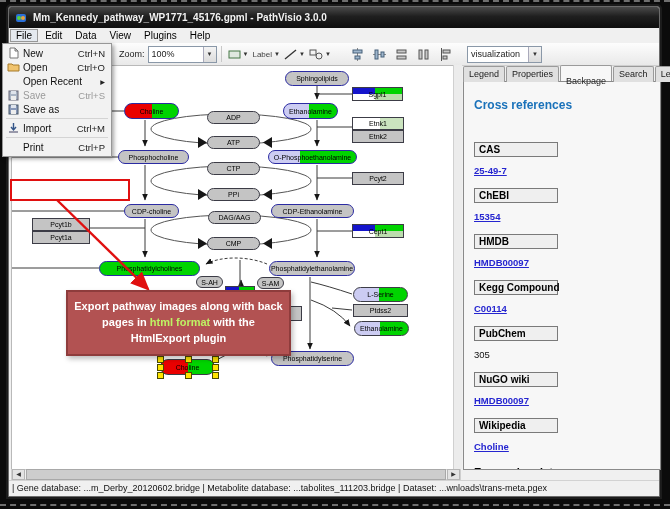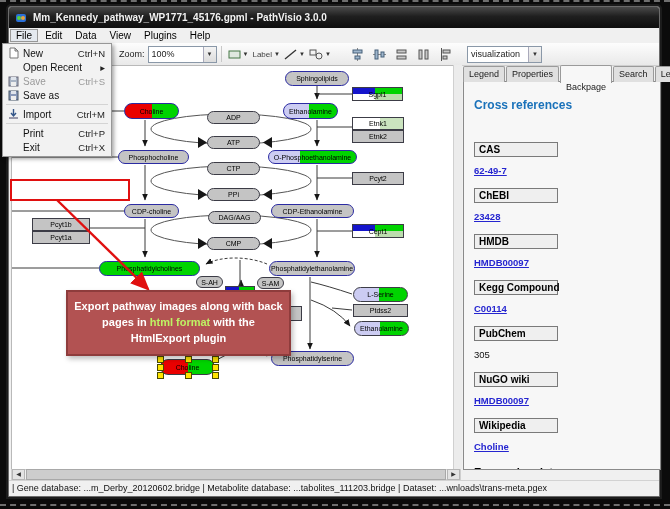--- a/index.html
+++ b/index.html
@@ -61,21 +61,21 @@
   
   #callout{position:absolute;left:66px;top:290px;width:221px;height:62px;background:#b25252;
        border:2px solid #8e3c3c;z-index:10;display:flex;flex-direction:column;align-items:center;justify-content:center;
        color:#fff;font-size:11px;font-weight:bold;text-align:center;line-height:1.45;box-shadow:2px 3px 5px rgba(0,0,0,.25);}
   #callout .hl{color:#bef264;}
   
   #splitter{position:absolute;left:444px;top:58px;width:8px;height:404px;background:#ececec;border-left:1px solid #d0d0d0;}
   #sb-tabs{position:absolute;left:454px;top:59px;height:16px;display:flex;font-size:9px;z-index:2;}
   .tab{padding:2px 5px 1px 5px;background:#e0e0e0;border:1px solid #9a9a9a;border-bottom:none;margin-right:1px;
        border-radius:2px 2px 0 0;color:#222;}
-  .tab.active{background:#f7f7f7;font-weight:normal;position:relative;top:-1px;padding-top:16px;}
+  .tab.active{background:#f7f7f7;font-weight:normal;position:relative;top:-1px;padding-top:10px;}
   #sb-panel{position:absolute;left:454px;top:74px;width:198px;height:389px;background:#f7f7f7;border:1px solid #8a8a8a;
        padding:8px 8px 0 10px;box-sizing:border-box;overflow:hidden;}
   #xref-heading{color:#1a72ba;font-weight:bold;font-size:12px;margin-top:8px;}
   .xref{margin-top:12px;}
   .xref:first-of-type{margin-top:30px;}
   .xref-h{width:84px;box-sizing:border-box;border:1px solid #7a7a7a;background:#efefef;font-weight:bold;
        font-size:10px;padding:1px 2px 1px 4px;white-space:nowrap;}
   .xref-v{margin-top:8px;font-size:9.5px;}
   a.xref-link{color:#2525d0;font-weight:bold;text-decoration:underline;}
   .xref-plain{color:#111;}
@@ -194,25 +194,25 @@
         <span class="tab">Properties</span>
         <span class="tab active">Backpage</span>
         <span class="tab">Search</span>
         <span class="tab">Legend</span>
       </div>
     <div id="sb-panel">
       <div id="xref-heading">Cross references</div>
       <div id="xref-list">
           <div class="xref">
             <div class="xref-h">CAS</div>
-            <div class="xref-v"><a class="xref-link" href="#">62-49-7</a></div>
+            <div class="xref-v"><a class="xref-link" href="#">25-49-7</a></div>
           </div>
           <div class="xref">
             <div class="xref-h">ChEBI</div>
-            <div class="xref-v"><a class="xref-link" href="#">23428</a></div>
+            <div class="xref-v"><a class="xref-link" href="#">15354</a></div>
           </div>
           <div class="xref">
             <div class="xref-h">HMDB</div>
             <div class="xref-v"><a class="xref-link" href="#">HMDB00097</a></div>
           </div>
           <div class="xref">
             <div class="xref-h">Kegg Compound</div>
             <div class="xref-v"><a class="xref-link" href="#">C00114</a></div>
           </div>
           <div class="xref">
@@ -395,20 +395,29 @@
         <span class="fm-icon">
           <svg width="11" height="12">
             <path d="M2 1 h5 l3 3 v7 h-8 z" fill="#fff" stroke="#777"></path>
             <path d="M7 1 l3 3 h-3 z" fill="#dcdcdc" stroke="#777"></path>
           </svg>
         </span>
         <span class="fm-label">New</span>
         <span class="fm-short">Ctrl+N</span>
       </div>
       <div class="fm-row">
+        <span class="fm-icon">
+          <svg width="13" height="10">
+            <path d="M1 2 h4 l1 1 h6 v6 h-11 z" fill="#f0c36d" stroke="#a67a2a"></path>
+          </svg>
+        </span>
+        <span class="fm-label">Open</span>
+        <span class="fm-short">Ctrl+O</span>
+      </div>
+      <div class="fm-row">
         <span class="fm-icon"></span>
         <span class="fm-label">Open Recent</span>
         <span class="fm-short">▸</span>
       </div>
       <div class="fm-row dis">
         <span class="fm-icon">
           <svg width="11" height="11">
             <rect x="1" y="1" width="9" height="9" fill="#a9b4c4" stroke="#667"></rect>
             <rect x="3" y="1" width="5" height="3" fill="#dfe4ec"></rect>
             <rect x="3" y="6" width="5" height="4" fill="#eee"></rect>
@@ -438,25 +447,20 @@
         </span>
         <span class="fm-label">Import</span>
         <span class="fm-short">Ctrl+M</span>
       </div>
       <div class="menu-sep"></div>
       <div class="fm-row">
         <span class="fm-icon"></span>
         <span class="fm-label">Print</span>
         <span class="fm-short">Ctrl+P</span>
       </div>
-      <div class="fm-row">
-        <span class="fm-icon"></span>
-        <span class="fm-label">Exit</span>
-        <span class="fm-short">Ctrl+X</span>
-      </div>
     </div>
   <div id="batch-hl" style="left:10px"></div>
 
   <svg id="annot-svg">
     <line x1="57" y1="200" x2="148" y2="289" stroke="#e01010" stroke-width="2.4" marker-end="url(#ar)"></line>
   </svg>
 
   <div id="callout">
     <div><span>Export pathway images along with back</span></div>
     <div><span>pages in </span><span class="hl">html format</span><span> with the</span></div>

